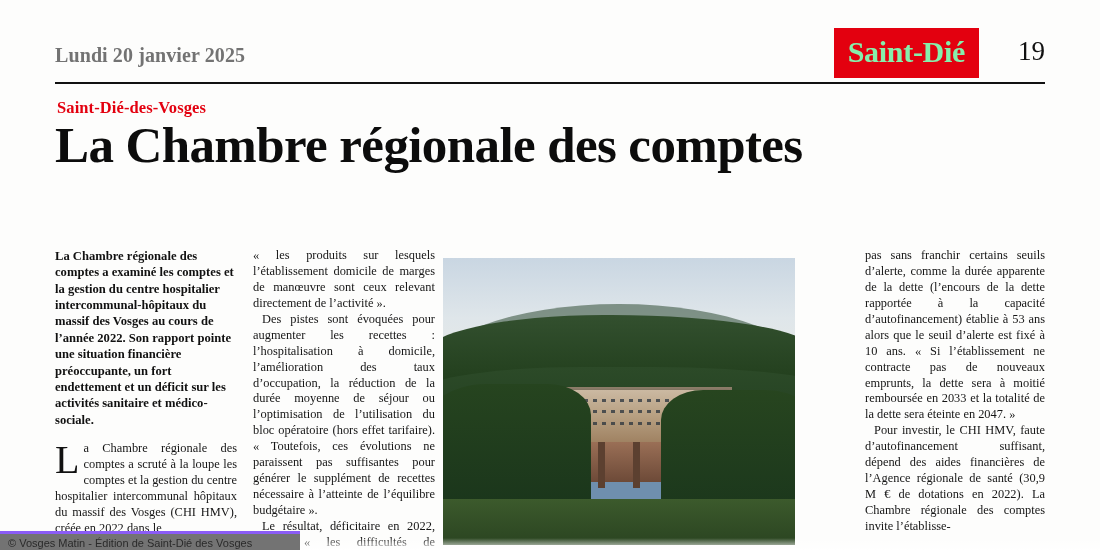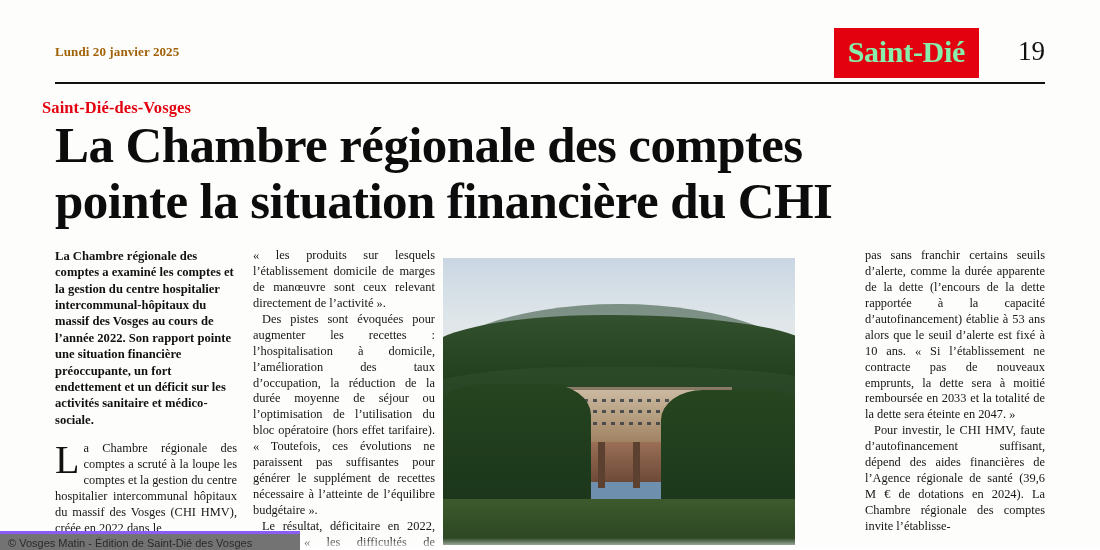--- a/index.html
+++ b/index.html
@@ -30,22 +30,22 @@
     top: 24px;
     right: 55px;
     height: 52px;
   }
   .issue-date {
     position: absolute;
     left: 0;
     top: 20px;
     font-family: "Liberation Serif", serif;
     font-weight: bold;
-    font-size: 13px;
-    color: #a16207;
+    font-size: 20px;
+    color: #737373;
     letter-spacing: 0.1px;
   }
   .edition-badge {
     position: absolute;
     right: 66px;
     top: 4px;
     background: #e3000f;
     color: #86efac;
     font-family: "Liberation Serif", serif;
     font-weight: bold;
@@ -68,21 +68,21 @@
     left: 55px;
     right: 55px;
     top: 82px;
     height: 2px;
     background: #111111;
   }
 
   
   .kicker {
     position: absolute;
-    left: 42px;
+    left: 57px;
     top: 98px;
     color: #e3000f;
     font-family: "Liberation Serif", serif;
     font-weight: bold;
     font-size: 16.5px;
     letter-spacing: 0.1px;
   }
   .headline {
     position: absolute;
     left: 55px;
@@ -262,21 +262,20 @@
   <div class="masthead">
     <div class="issue-date">Lundi 20 janvier 2025</div>
     <div class="edition-badge">Saint-Dié</div>
     <div class="page-number">19</div>
   </div>
   <div class="rule"></div>
 
   <div class="kicker">Saint-Dié-des-Vosges</div>
   <div class="headline">
     <span class="l1">La Chambre régionale des comptes</span>
-    <span class="l2">pointe la situation financière du CHI</span>
   </div>
 
   <div class="photo">
     <div class="sky"></div>
     <div class="ridge-far"></div>
     <div class="forest-top"></div>
     <div class="forest-mid"></div>
     <div class="building-roof"></div>
     <div class="building"></div>
     <div class="win-row" style="top:49%;"></div>
@@ -305,19 +304,19 @@
     </div>
 
     <div class="col col-2">
       <p class="first">« les produits sur lesquels l’établissement domicile de marges de manœuvre sont ceux relevant directement de l’activité ».</p>
       <p>Des pistes sont évoquées pour augmenter les recettes : l’hospitalisation à domicile, l’amélioration des taux d’occupation, la réduction de la durée moyenne de séjour ou l’optimisation de l’utilisation du bloc opératoire (hors effet tarifaire). « Toutefois, ces évolutions ne paraissent pas suffisantes pour générer le supplément de recettes nécessaire à l’atteinte de l’équilibre budgétaire ».</p>
       <p>Le résultat, déficitaire en 2022, illustre « les difficultés de l’établissement à couvrir ses</p>
     </div>
 
     <div class="col col-3">
       <p class="first">pas sans franchir certains seuils d’alerte, comme la durée apparente de la dette (l’encours de la dette rapportée à la capacité d’autofinancement) établie à 53 ans alors que le seuil d’alerte est fixé à 10 ans. « Si l’établissement ne contracte pas de nouveaux emprunts, la dette sera à moitié remboursée en 2033 et la totalité de la dette sera éteinte en 2047. »</p>
-      <p>Pour investir, le CHI HMV, faute d’autofinancement suffisant, dépend des aides financières de l’Agence régionale de santé (39,6 M € de dotations en 2024). La Chambre régionale des comptes invite l’établisse-</p>
+      <p>Pour investir, le CHI HMV, faute d’autofinancement suffisant, dépend des aides financières de l’Agence régionale de santé (30,9 M € de dotations en 2022). La Chambre régionale des comptes invite l’établisse-</p>
     </div>
   </div>
 
   <div class="fade-bottom"></div>
   <div class="credit-bar">© Vosges Matin - Édition de Saint-Dié des Vosges</div>
 </div>
 
 </body></html>

